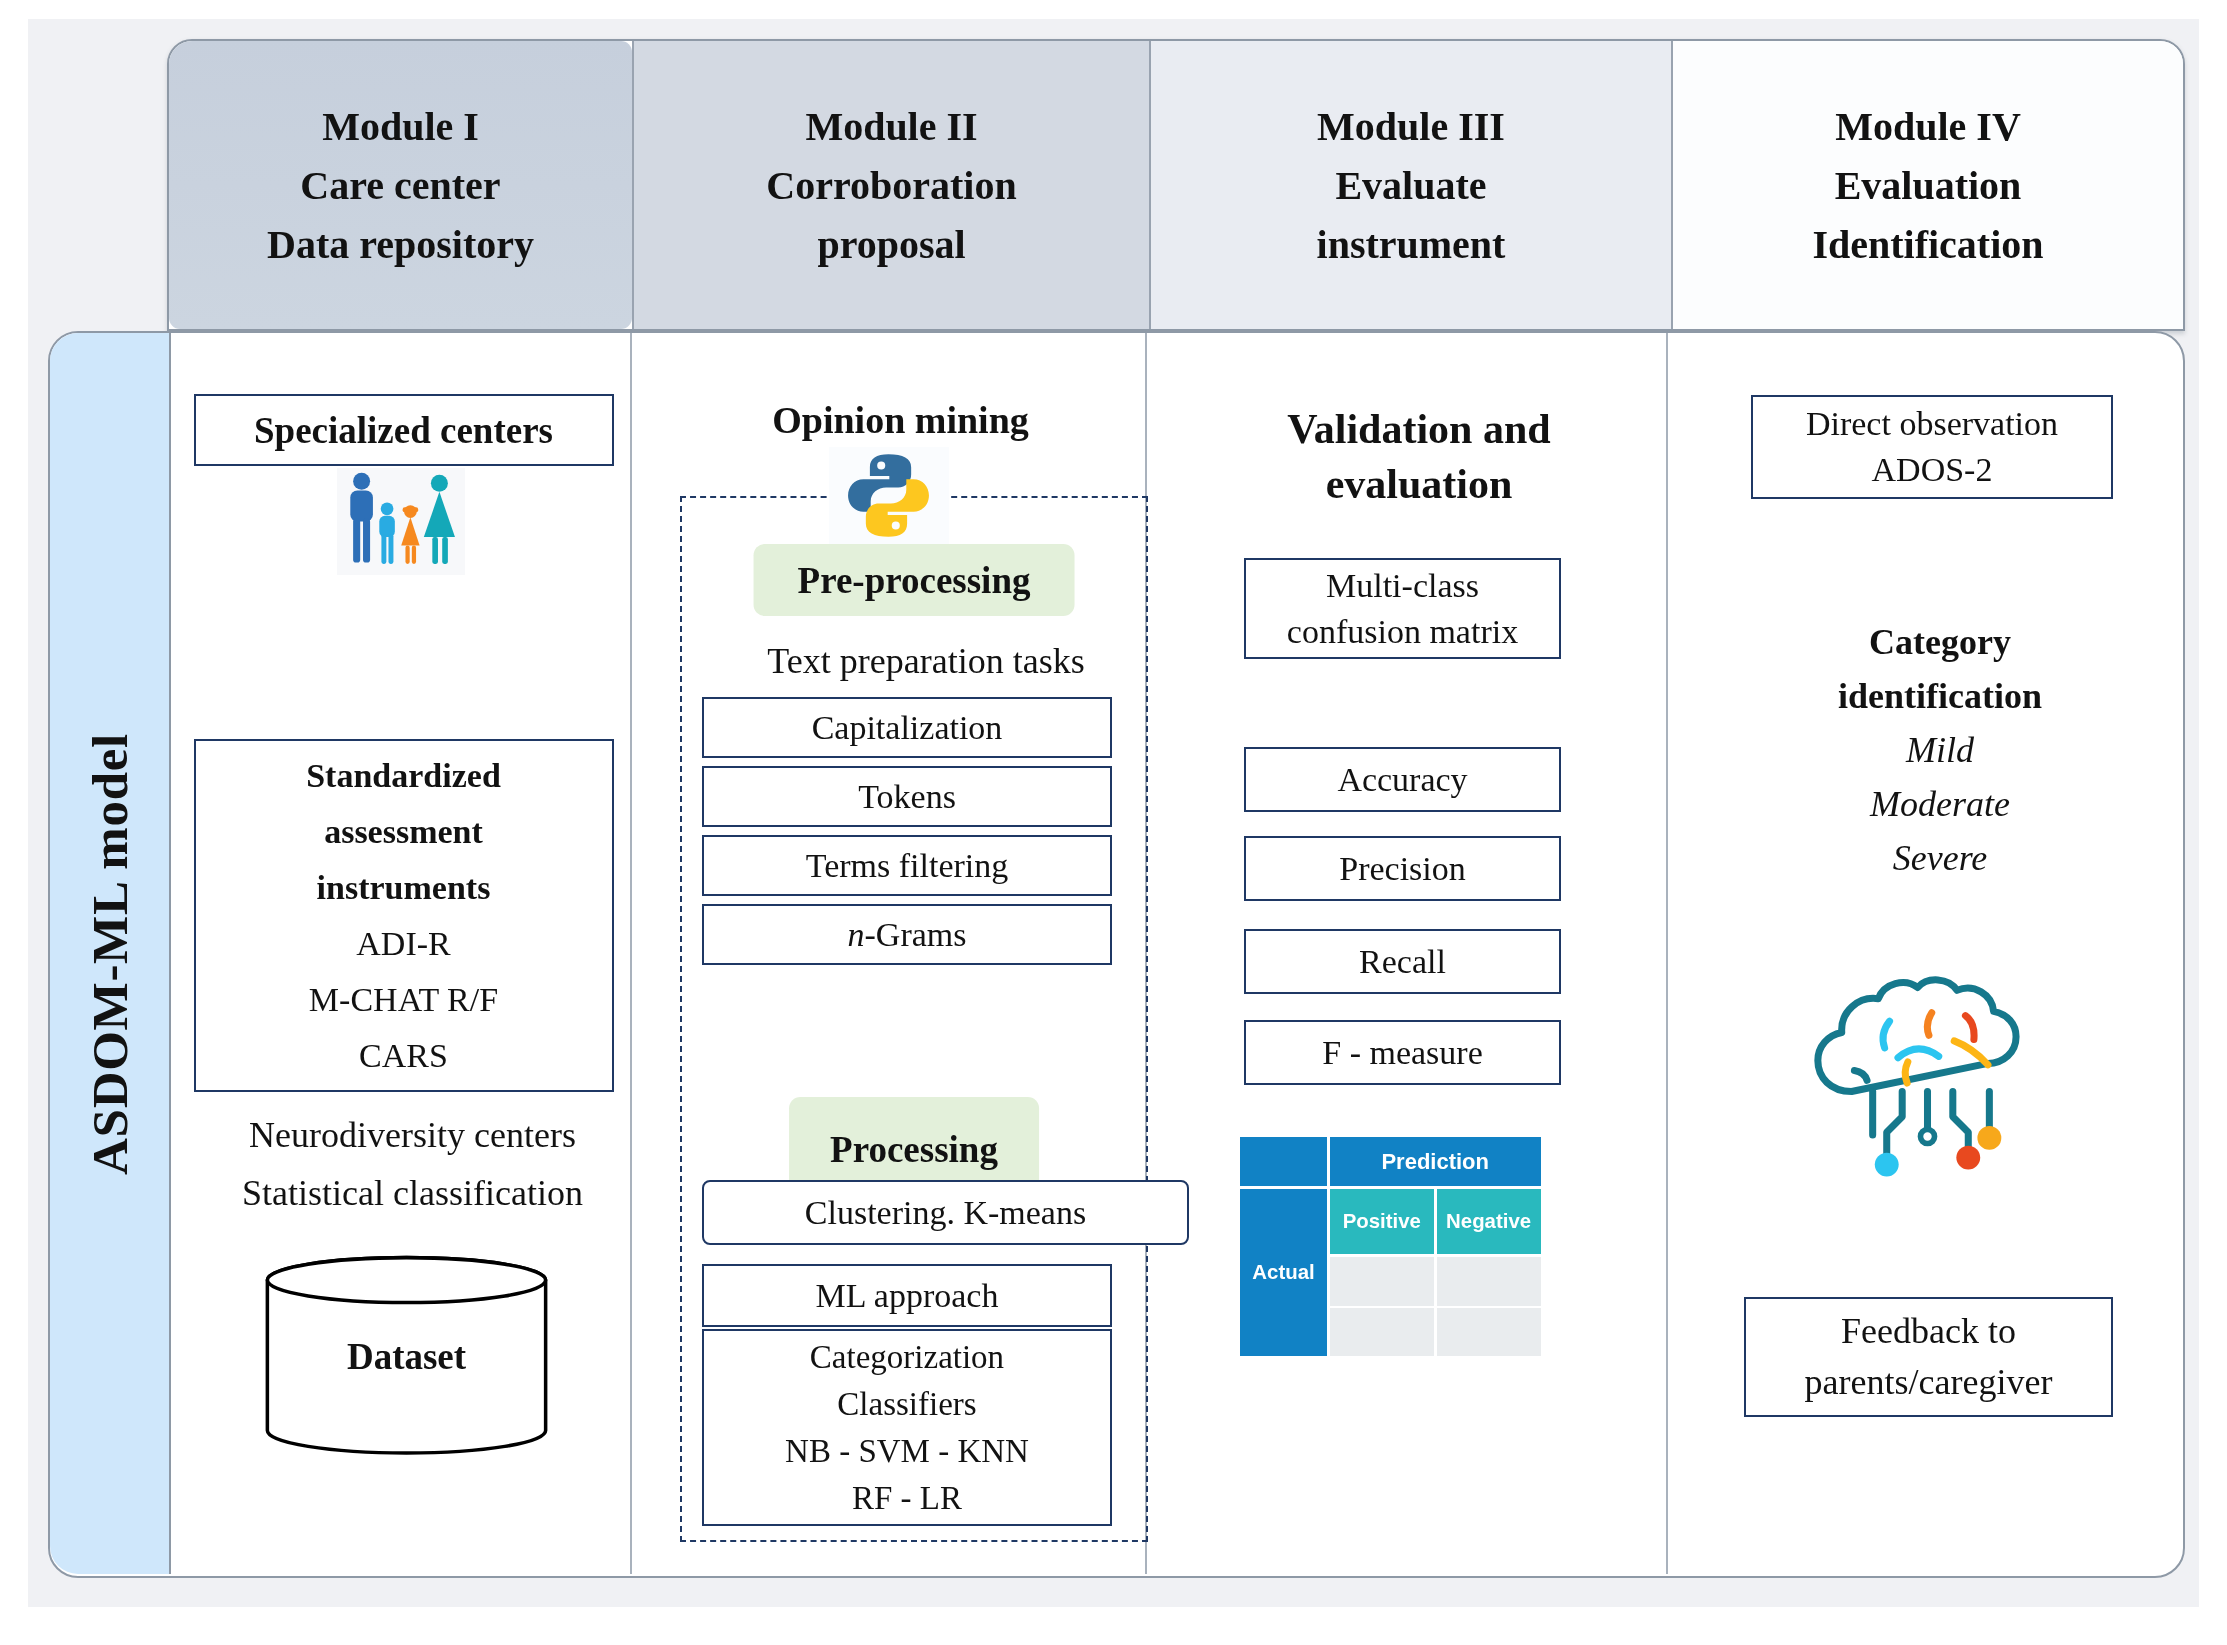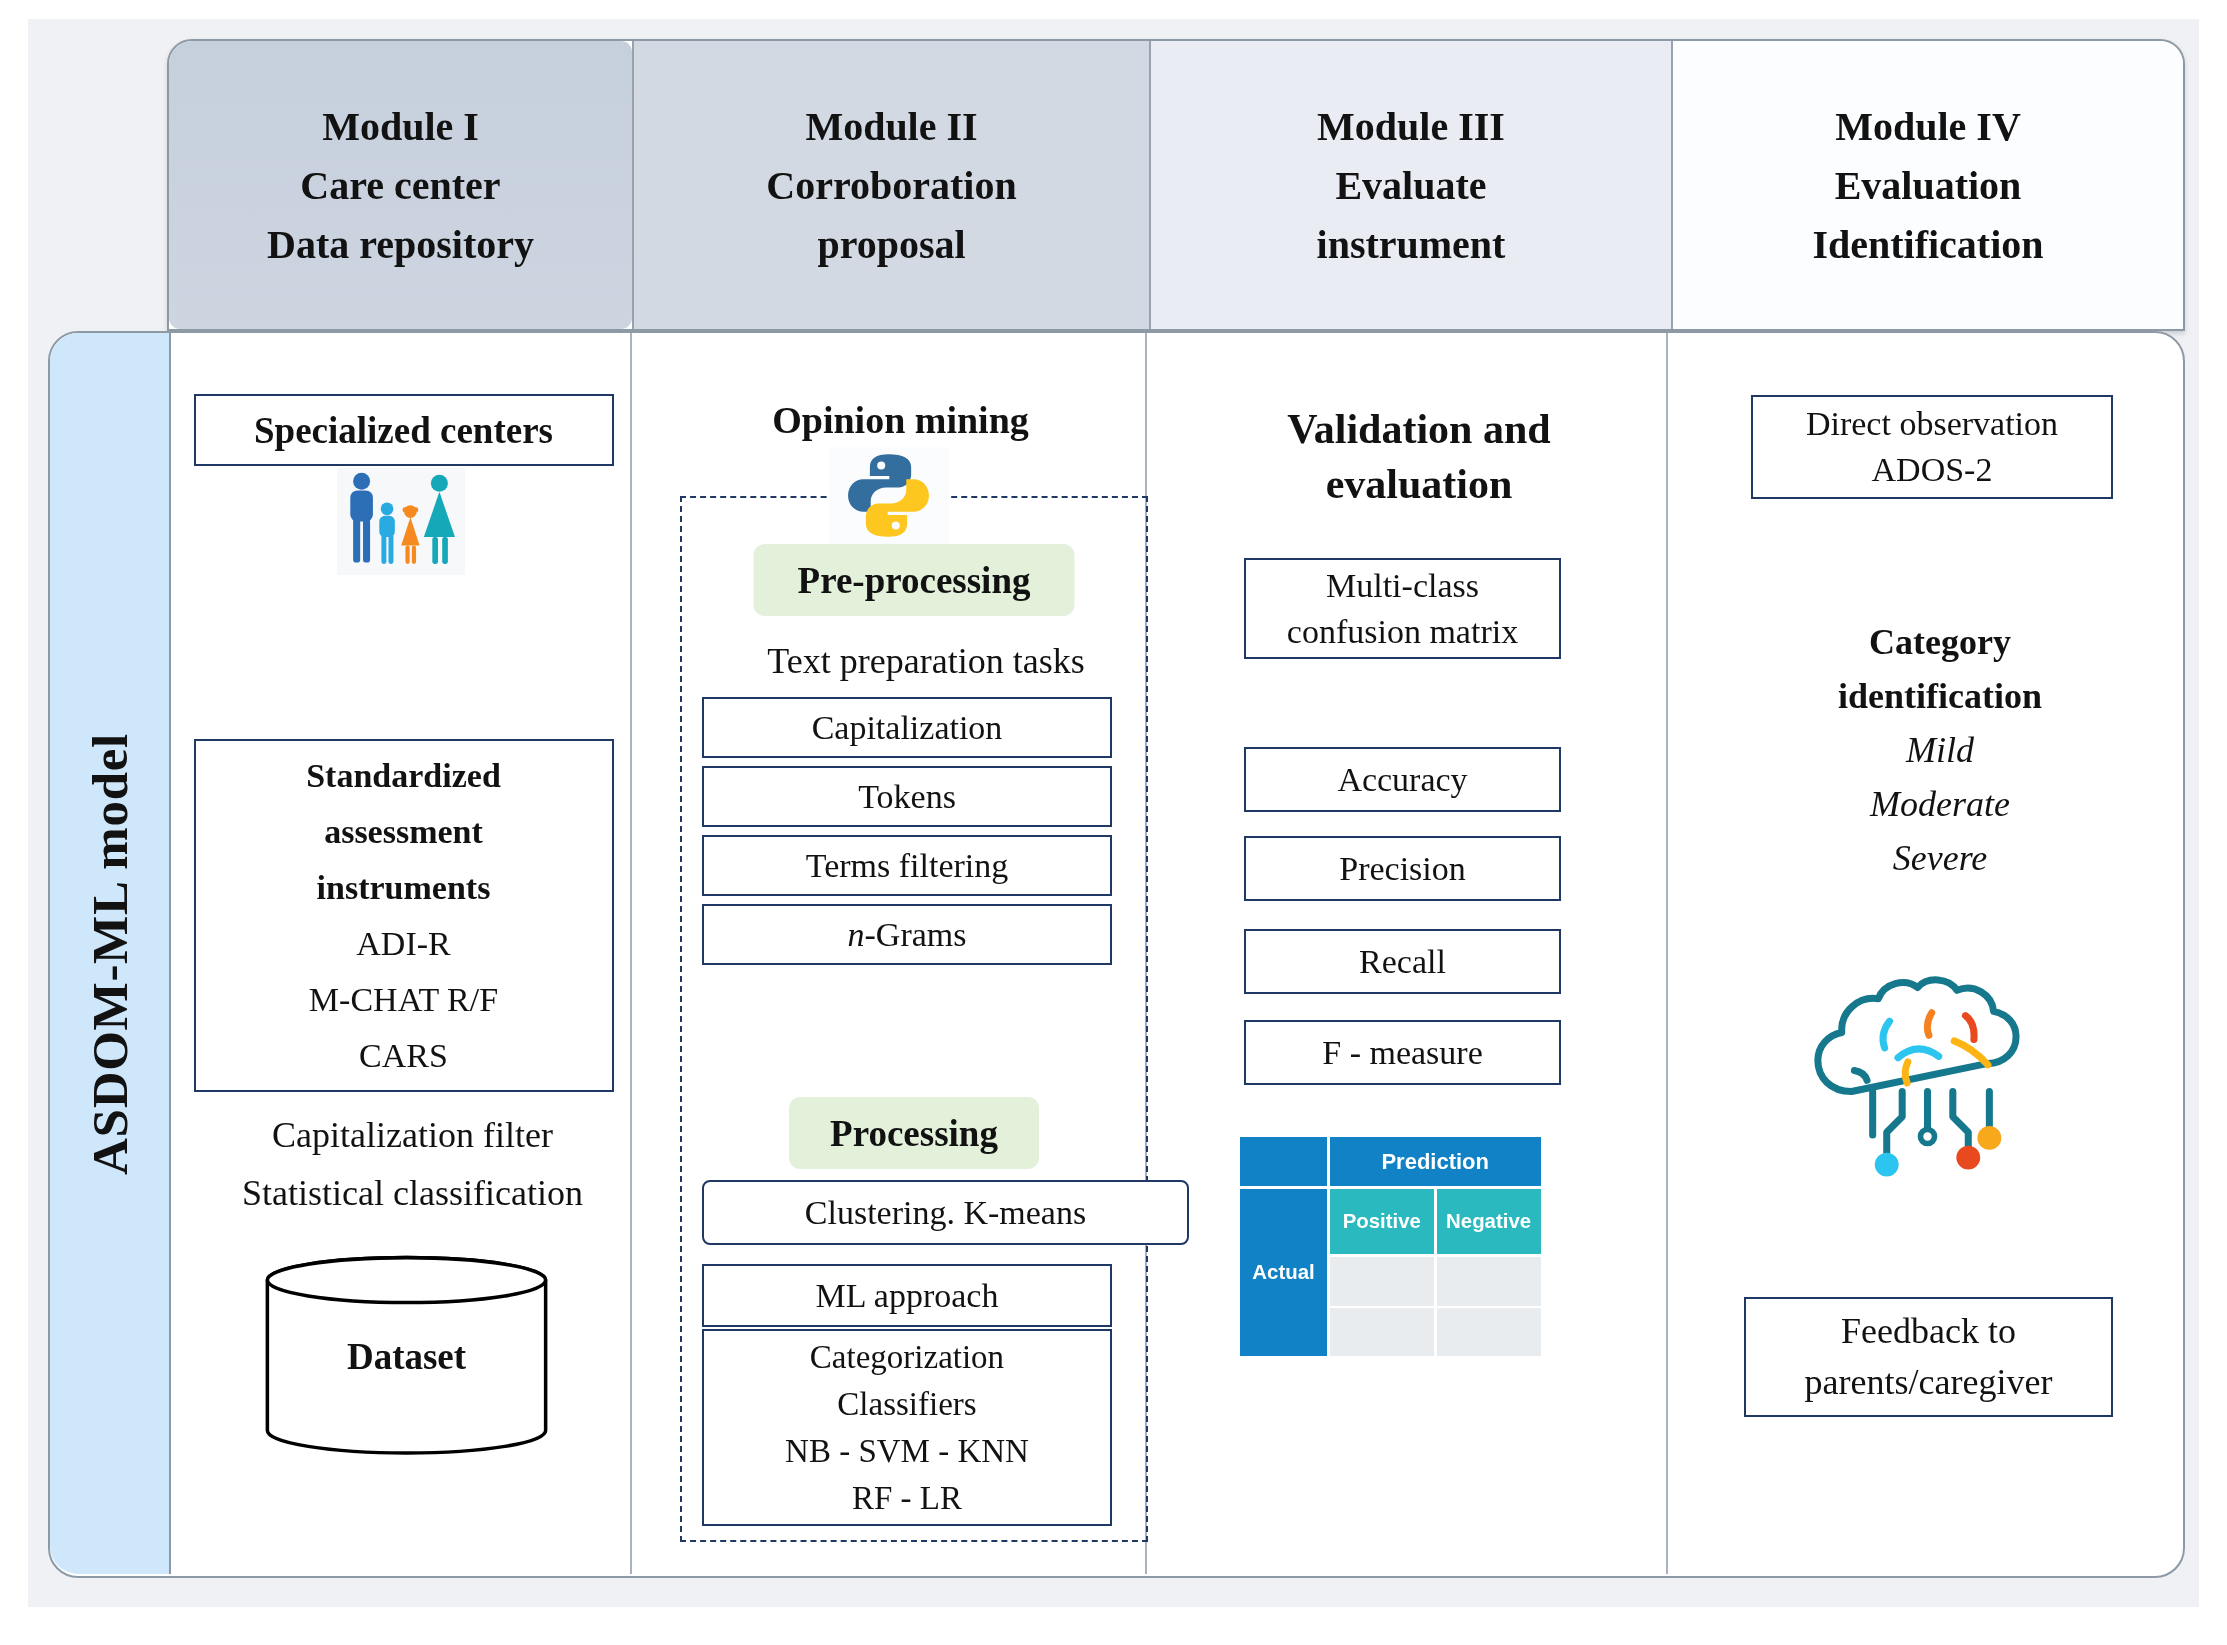--- a/index.html
+++ b/index.html
@@ -138,21 +138,21 @@
       <div class="navy-box" style="left:22.5px;top:406px;width:420px;height:353px;font-size:34px;line-height:56px;">
         <div class="bold">Standardized</div>
         <div class="bold">assessment</div>
         <div class="bold">instruments</div>
         <div>ADI-R</div>
         <div>M-CHAT R/F</div>
         <div>CARS</div>
       </div>
 
       <div class="plain-text" style="top:773px;font-size:36px;line-height:58px;">
-        <div>Capitalization filter</div>
+        <div>Neurodiversity centers</div>
         <div>Statistical classification</div>
       </div>
 
       <div id="cyl-wrap">
         <svg class="cyl-svg" width="287" height="208" viewBox="0 0 408 296">
           <path d="M6 40 a198 32 0 0 1 396 0 v214 a198 32 0 0 1 -396 0 z" fill="#ffffff" stroke="#000000" stroke-width="5"></path>
           <ellipse cx="204" cy="40" rx="198" ry="32" fill="#ffffff" stroke="#000000" stroke-width="5"></ellipse>
         </svg>
         <div id="cyl-label">Dataset</div>
       </div>
@@ -179,21 +179,21 @@
         <div class="navy-box" style="left:20px;top:268px;width:410px;height:61px;">
           <div>Tokens</div>
         </div>
         <div class="navy-box" style="left:20px;top:337px;width:410px;height:61px;">
           <div>Terms filtering</div>
         </div>
         <div class="navy-box" style="left:20px;top:406px;width:410px;height:61px;">
           <div><span class="italic">n</span><span>-Grams</span></div>
         </div>
 
-        <div class="green-label" style="top:599px;height:70px;padding:1px 41px;">Processing</div>
+        <div class="green-label" style="top:599px;height:70px;padding:17px 41px;">Processing</div>
 
         <div class="navy-box" style="left:20px;top:682px;width:487px;height:65px;border-radius:8px;">
           <div>Clustering. K-means</div>
         </div>
         <div class="navy-box" style="left:20px;top:766px;width:410px;height:63px;">
           <div>ML approach</div>
         </div>
         <div class="navy-box" style="left:20px;top:831px;width:410px;height:197px;font-size:33px;line-height:47px;">
           <div>Categorization</div>
           <div>Classifiers</div>

